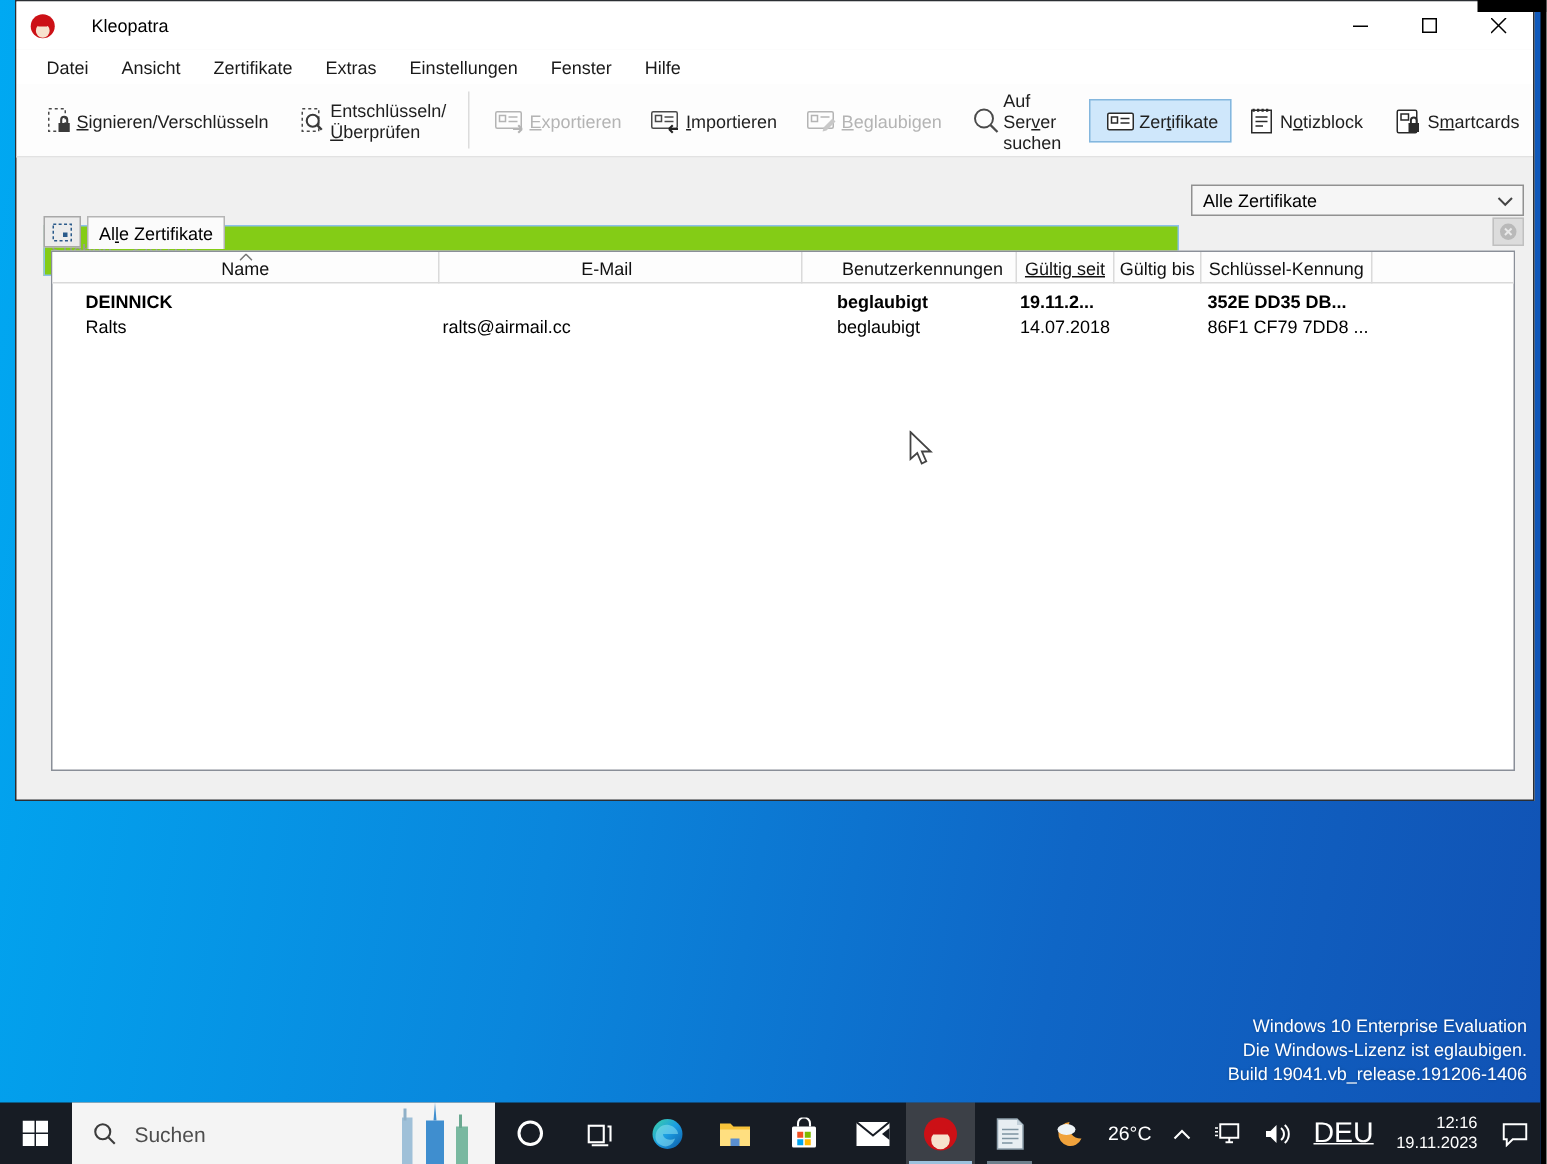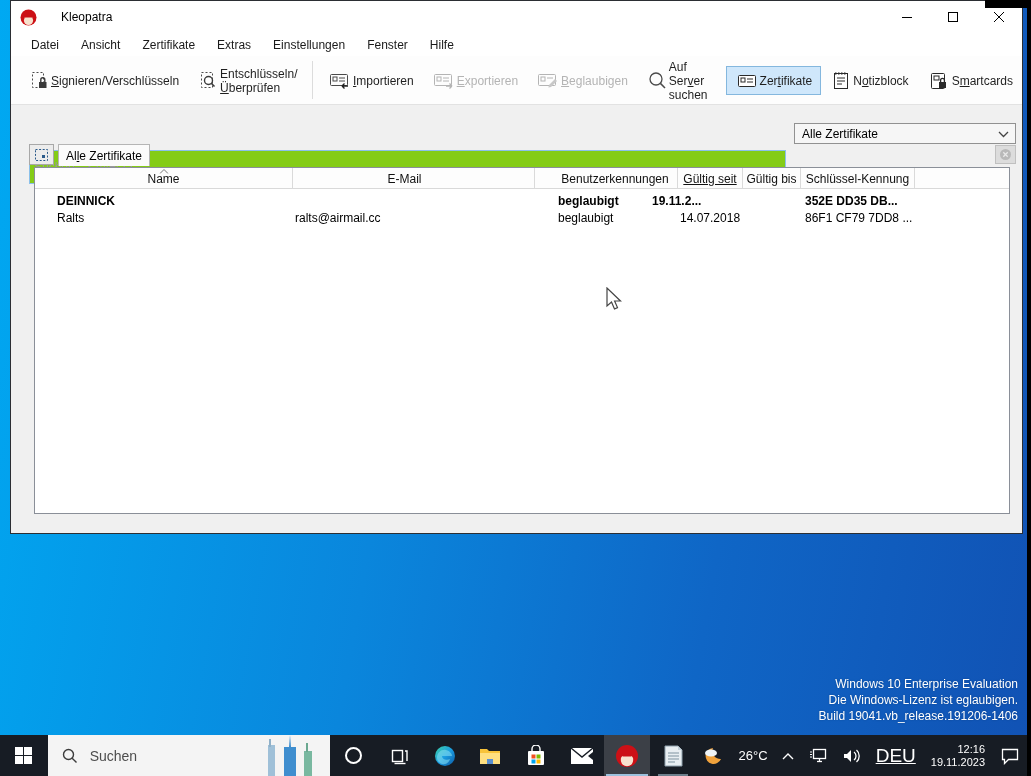--- a/index.html
+++ b/index.html
@@ -153,44 +153,44 @@
               <rect x="4.5" y="2.5" width="11" height="15" fill="none" stroke="#4a4a4a" stroke-dasharray="2 2"></rect>
               <circle cx="11.5" cy="10.5" r="4" fill="#fff" stroke="#3a3a3a" stroke-width="1.4"></circle>
               <line x1="14.3" y1="13.3" x2="17.5" y2="16.5" stroke="#3a3a3a" stroke-width="1.6"></line>
             </svg>
         </span>
         <span>Entschlüsseln/<u>Ü</u>berprüfen</span>
       </div>
 
       <div class="tsep"></div>
 
+      <div class="tbtn disabled">
+        <span class="ticon">
+          <svg width="24" height="22" viewBox="0 0 24 22">
+              <rect x="2.5" y="4.5" width="17" height="11" rx="1" fill="none" stroke="#b4b4b4"></rect>
+              <rect x="5" y="7" width="4" height="4" fill="none" stroke="#b4b4b4"></rect>
+              <line x1="11" y1="8" x2="17" y2="8" stroke="#b4b4b4"></line>
+              <line x1="11" y1="11" x2="17" y2="11" stroke="#b4b4b4"></line>
+              <path d="M14 16 h6 m0 0 l-2.5-2.5 M20 16 l-2.5 2.5" stroke="#b4b4b4" stroke-width="1.4" fill="none"></path>
+            </svg>
+        </span>
+        <span><u>E</u>xportieren</span>
+      </div>
+
       <div class="tbtn">
         <span class="ticon">
           <svg width="24" height="22" viewBox="0 0 24 22">
               <rect x="2.5" y="4.5" width="17" height="11" rx="1" fill="none" stroke="#4a4a4a"></rect>
               <rect x="5" y="7" width="4" height="4" fill="none" stroke="#4a4a4a"></rect>
               <line x1="11" y1="8" x2="17" y2="8" stroke="#4a4a4a"></line>
               <line x1="11" y1="11" x2="17" y2="11" stroke="#4a4a4a"></line>
               <path d="M20 16 h-6 m0 0 l2.5-2.5 M14 16 l2.5 2.5" stroke="#222" stroke-width="1.4" fill="none"></path>
             </svg>
         </span>
         <span><u>I</u>mportieren</span>
-      </div>
-
-      <div class="tbtn disabled">
-        <span class="ticon">
-          <svg width="24" height="22" viewBox="0 0 24 22">
-              <rect x="2.5" y="4.5" width="17" height="11" rx="1" fill="none" stroke="#b4b4b4"></rect>
-              <rect x="5" y="7" width="4" height="4" fill="none" stroke="#b4b4b4"></rect>
-              <line x1="11" y1="8" x2="17" y2="8" stroke="#b4b4b4"></line>
-              <line x1="11" y1="11" x2="17" y2="11" stroke="#b4b4b4"></line>
-              <path d="M14 16 h6 m0 0 l-2.5-2.5 M20 16 l-2.5 2.5" stroke="#b4b4b4" stroke-width="1.4" fill="none"></path>
-            </svg>
-        </span>
-        <span><u>E</u>xportieren</span>
       </div>
 
       <div class="tbtn disabled">
         <span class="ticon">
           <svg width="24" height="22" viewBox="0 0 24 22">
               <rect x="2.5" y="4.5" width="17" height="11" rx="1" fill="none" stroke="#b4b4b4"></rect>
               <rect x="5" y="7" width="4" height="4" fill="none" stroke="#b4b4b4"></rect>
               <line x1="11" y1="8" x2="17" y2="8" stroke="#b4b4b4"></line>
               <path d="M13 15 l6-6 2 2 -6 6 -2.6 .6z" fill="#c8c8c8"></path>
             </svg>
@@ -301,21 +301,21 @@
         </div>
         <div class="th" style="left:766px;width:114px;">
           <span>Schlüssel-Kennung</span>
         </div>
       </div>
 
       <div class="trow bold" style="top:24px;">
         <div class="td" style="left:22px;width:232px;">DEINNICK</div>
         <div class="td" style="left:260px;width:255px;"></div>
         <div class="td" style="left:523px;width:118px;">beglaubigt</div>
-        <div class="td" style="left:617px;width:62px;">19.11.2...</div>
+        <div class="td" style="left:645px;width:62px;">19.11.2...</div>
         <div class="td" style="left:710px;width:55px;"></div>
         <div class="td" style="left:770px;width:200px;">352E DD35 DB...</div>
       </div>
 
       <div class="trow" style="top:41px;">
         <div class="td" style="left:22px;width:232px;">Ralts</div>
         <div class="td" style="left:260px;width:255px;">ralts@airmail.cc</div>
         <div class="td" style="left:523px;width:118px;">beglaubigt</div>
         <div class="td" style="left:645px;width:62px;">14.07.2018</div>
         <div class="td" style="left:710px;width:55px;"></div>

